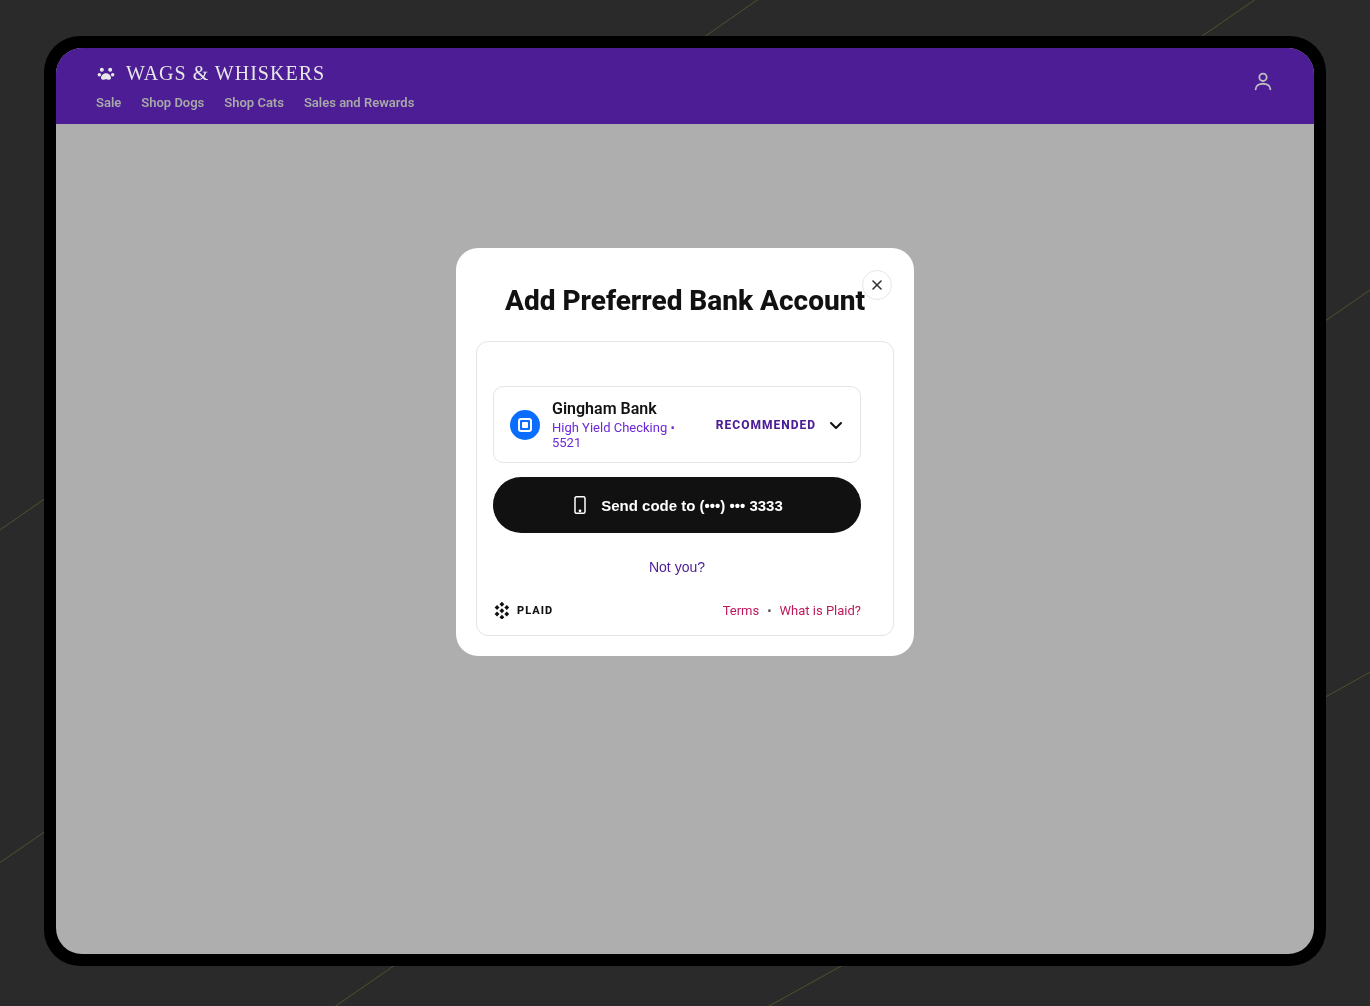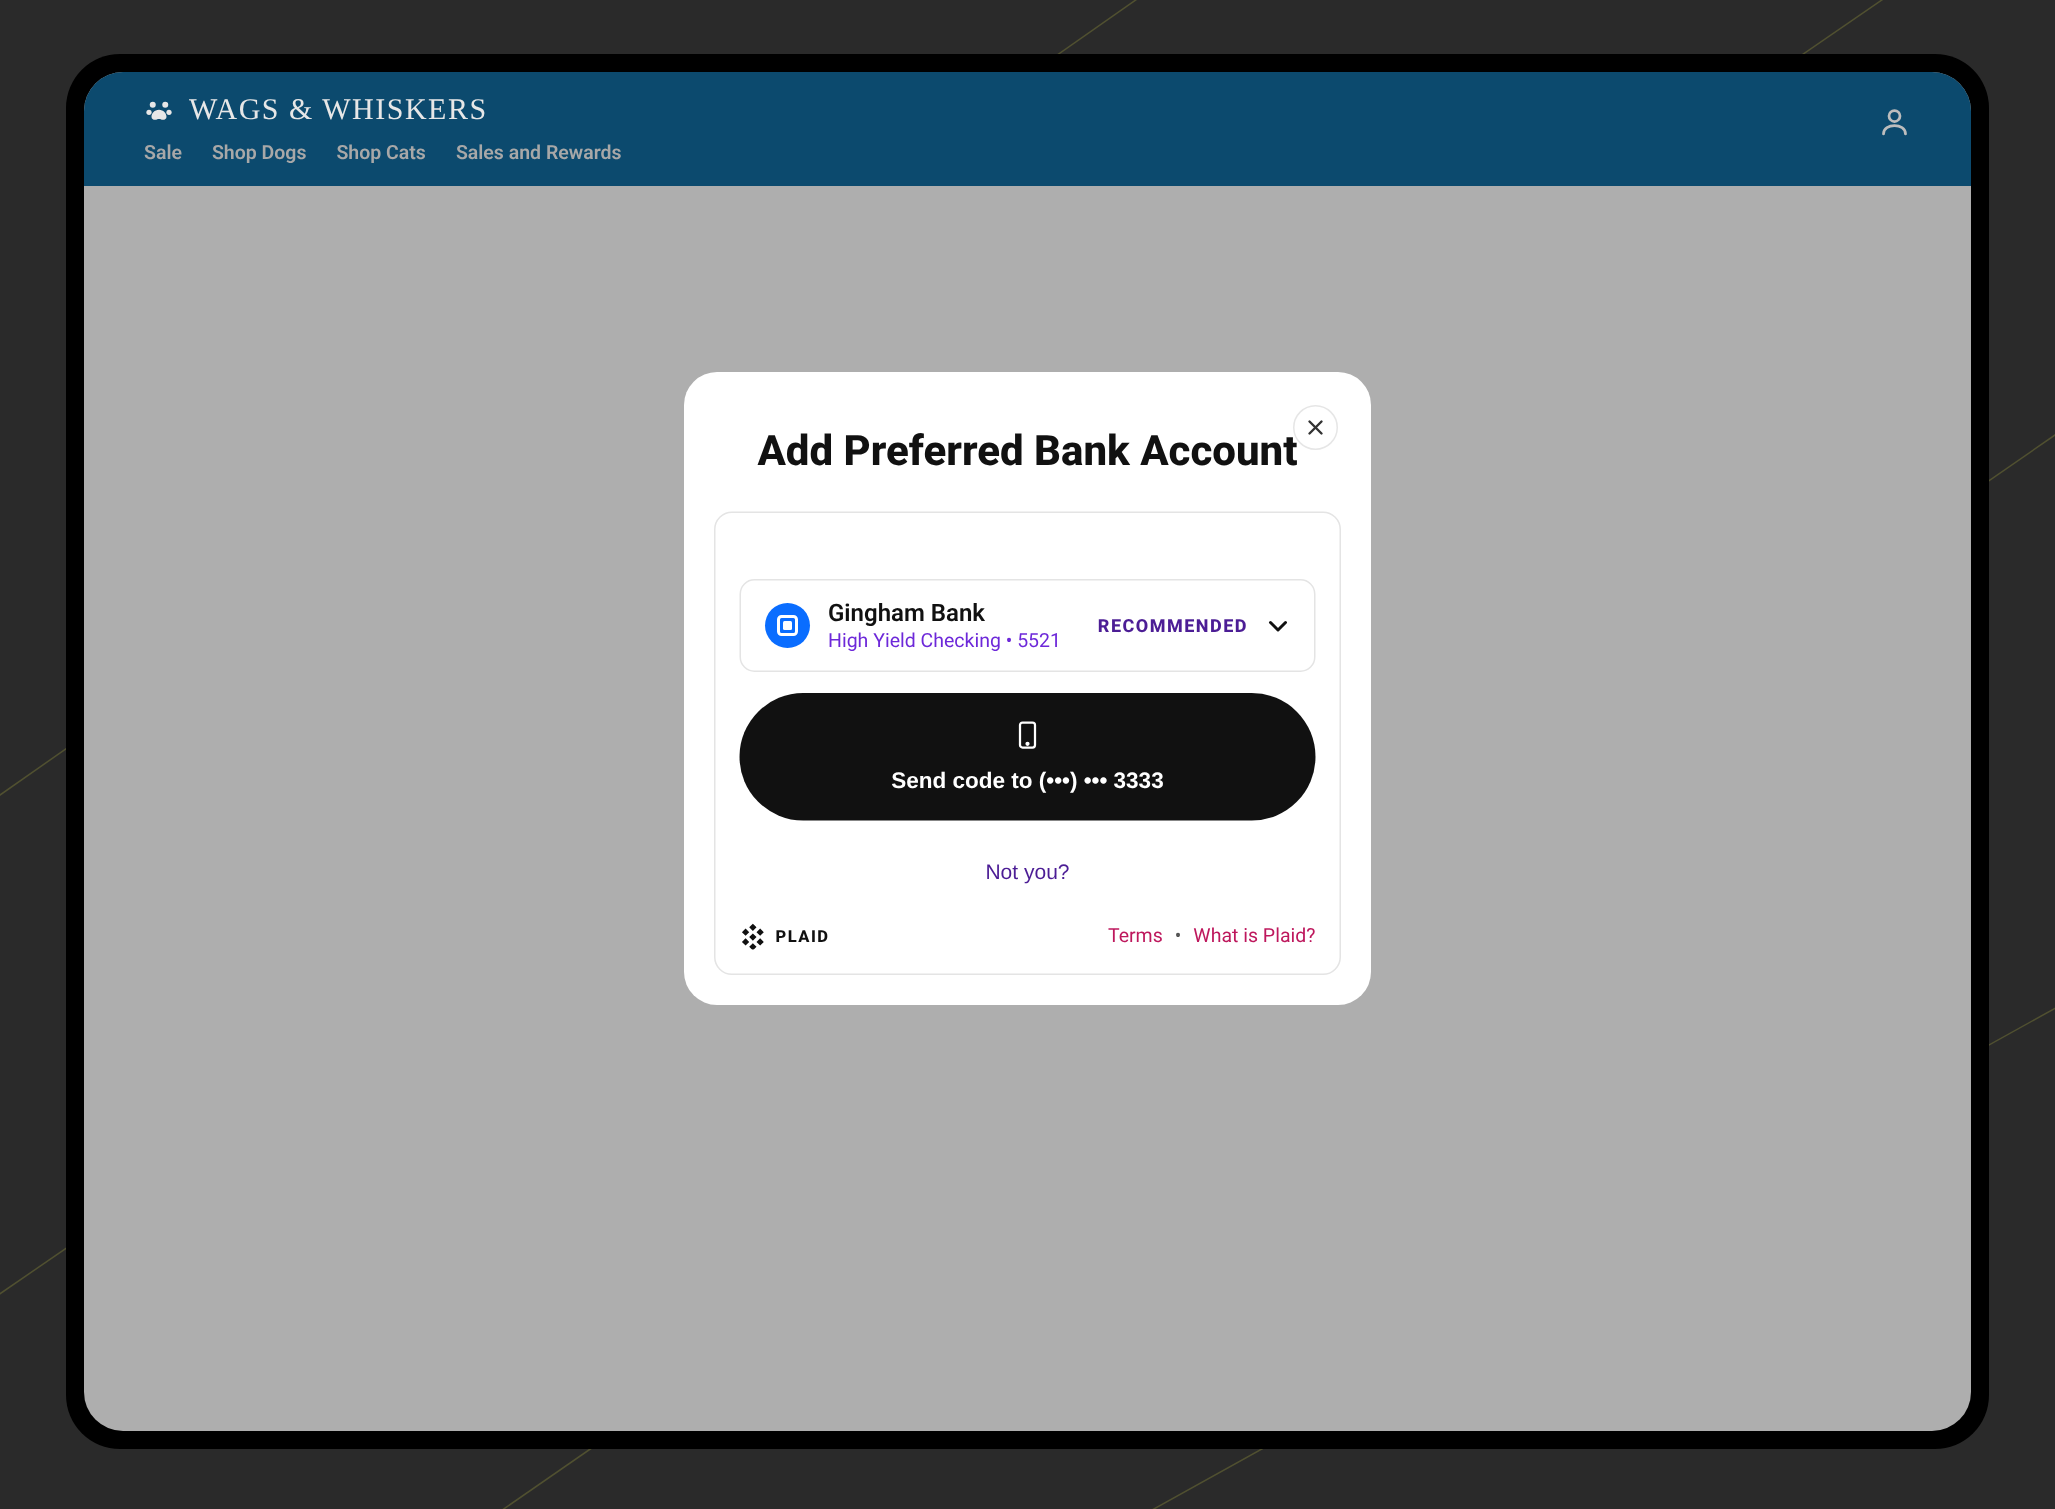--- a/index.html
+++ b/index.html
@@ -32,21 +32,21 @@
   }
   .tablet-screen {
     width: 100%;
     height: 100%;
     background: #aeaeae;
     border-radius: 26px;
     overflow: hidden;
     position: relative;
   }
   .header {
-    background: #0c4a6e;
+    background: #4c1d95;
     padding: 14px 40px 14px 40px;
     display: flex;
     align-items: flex-start;
     justify-content: space-between;
   }
   .header-left {
     display: flex;
     flex-direction: column;
     gap: 10px;
   }
@@ -105,21 +105,21 @@
   .modal-title {
     font-size: 28px;
     font-weight: 800;
     text-align: center;
     color: #111;
     margin: 8px 0 24px 0;
   }
   .card {
     border: 1px solid #e4e4e4;
     border-radius: 12px;
-    padding: 44px 16px 16px 16px;
+    padding: 44px 32px 16px 16px;
     display: flex;
     flex-direction: column;
     gap: 14px;
   }
   .bank-row {
     border: 1px solid #e4e4e4;
     border-radius: 10px;
     padding: 12px 16px;
     display: flex;
     align-items: center;
@@ -181,21 +181,20 @@
     border: none;
     border-radius: 999px;
     padding: 18px 24px;
     font-size: 15px;
     font-weight: 600;
     display: flex;
     align-items: center;
     justify-content: center;
     gap: 12px;
     cursor: pointer;
-    flex-direction: column;
   }
   .not-you {
     background: transparent;
     color: #4c1d95;
     border: none;
     font-size: 14px;
     padding: 12px;
     cursor: pointer;
     text-align: center;
   }

